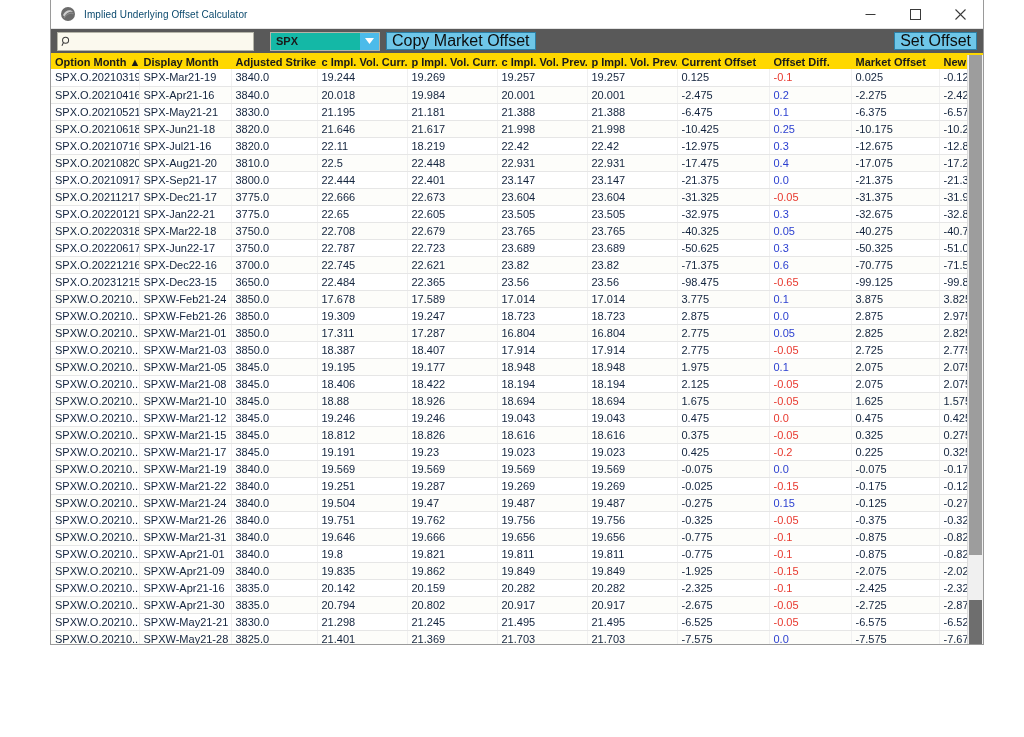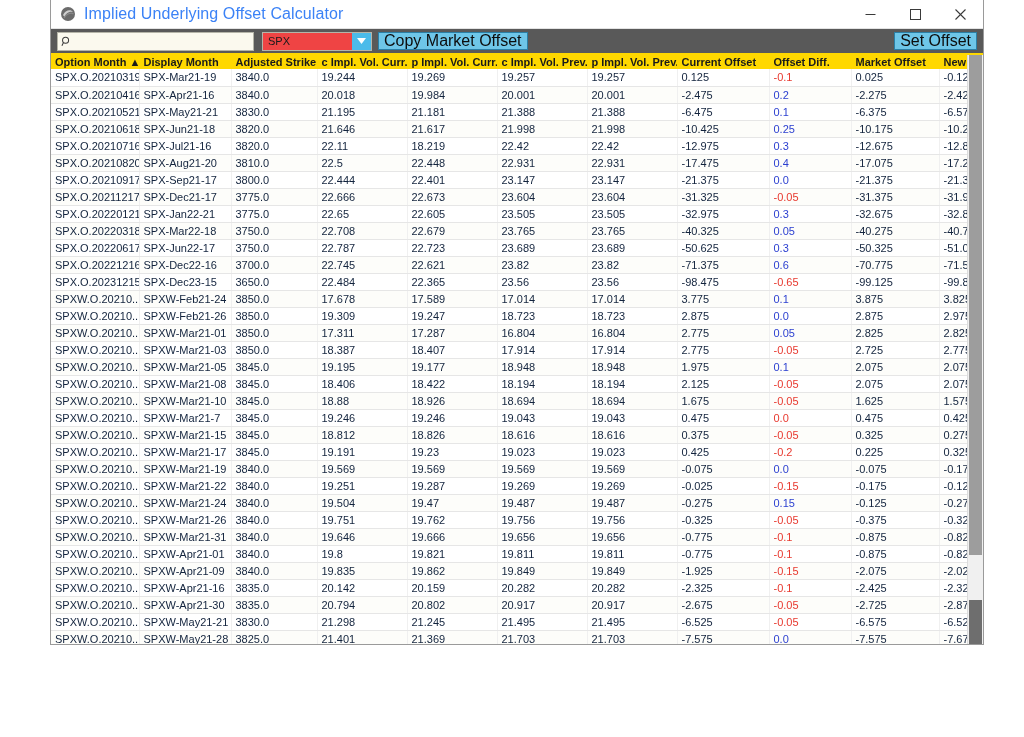--- a/index.html
+++ b/index.html
@@ -38,22 +38,22 @@
     position: relative;
   }
   #app-icon {
     width: 16px;
     height: 16px;
     margin-left: 9px;
     margin-right: 8px;
     flex: 0 0 auto;
   }
   #title-text {
-    font-size: 16px;
-    color: #3b82f6;
+    font-size: 10px;
+    color: #0c4a6e;
     letter-spacing: 0.1px;
     white-space: nowrap;
   }
   #window-controls {
     position: absolute;
     right: 0;
     top: 0;
     height: 28px;
     display: flex;
   }
@@ -103,28 +103,29 @@
     background: transparent;
     font-family: "Liberation Sans", sans-serif;
     font-size: 11px;
     color: #1a1a1a;
     width: 100%;
     padding: 0;
   }
   #symbol-combo {
     width: 110px;
     height: 19px;
-    background: #ef4444;
+    background: #14b8a6;
     border: 1px solid #b5b5a8;
     box-sizing: border-box;
     display: flex;
     align-items: center;
-    margin-left: 8px;
+    margin-left: 16px;
     flex: 0 0 auto;
     position: relative;
+    font-weight: bold;
   }
   #symbol-value {
     font-size: 11px;
     color: #1a1a1a;
     padding-left: 5px;
     flex: 1 1 auto;
     white-space: nowrap;
     overflow: hidden;
   }
   #symbol-arrow {
@@ -585,21 +586,21 @@
               <td class="dark">18.926</td>
               <td class="dark">18.694</td>
               <td class="dark">18.694</td>
               <td class="dark">1.675</td>
               <td class="neg">-0.05</td>
               <td class="dark">1.625</td>
               <td class="dark">1.575</td>
             </tr>
             <tr>
               <td class="dark">SPXW.O.20210...</td>
-              <td class="dark">SPXW-Mar21-7</td>
+              <td class="dark">SPXW-Mar21-12</td>
               <td class="dark">3845.0</td>
               <td class="dark">19.246</td>
               <td class="dark">19.246</td>
               <td class="dark">19.043</td>
               <td class="dark">19.043</td>
               <td class="dark">0.475</td>
               <td class="neg">0.0</td>
               <td class="dark">0.475</td>
               <td class="dark">0.425</td>
             </tr>

